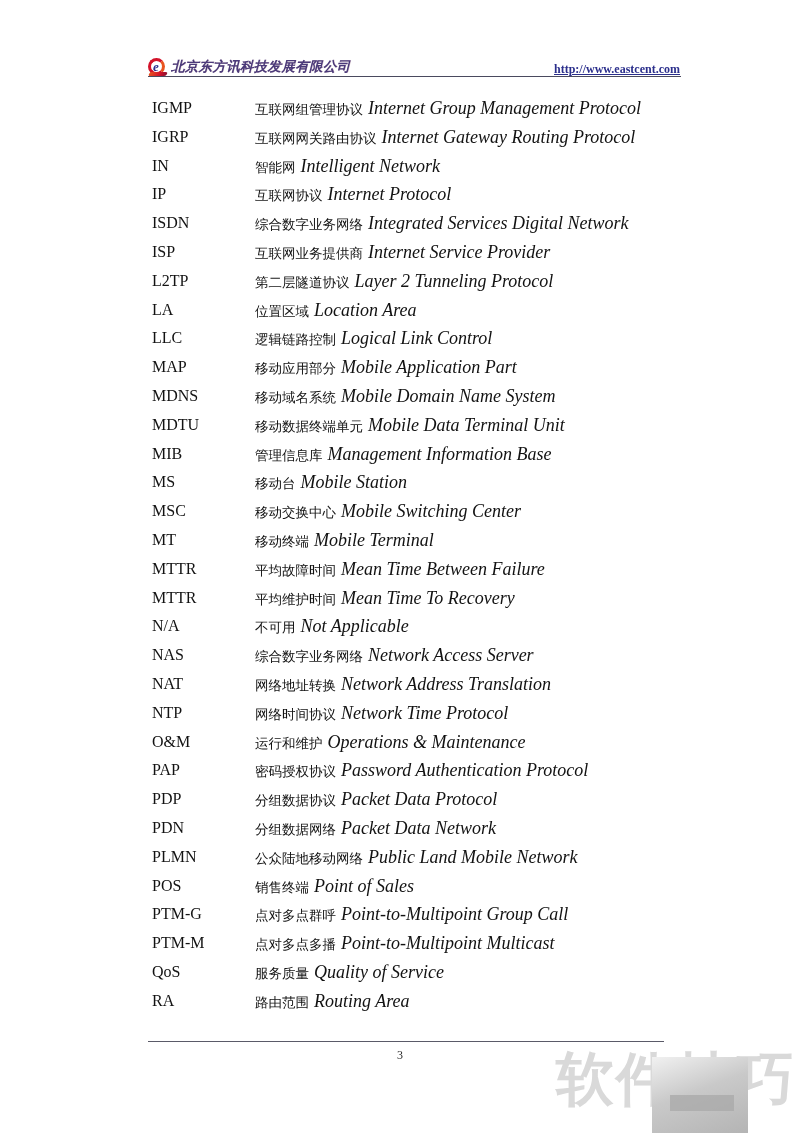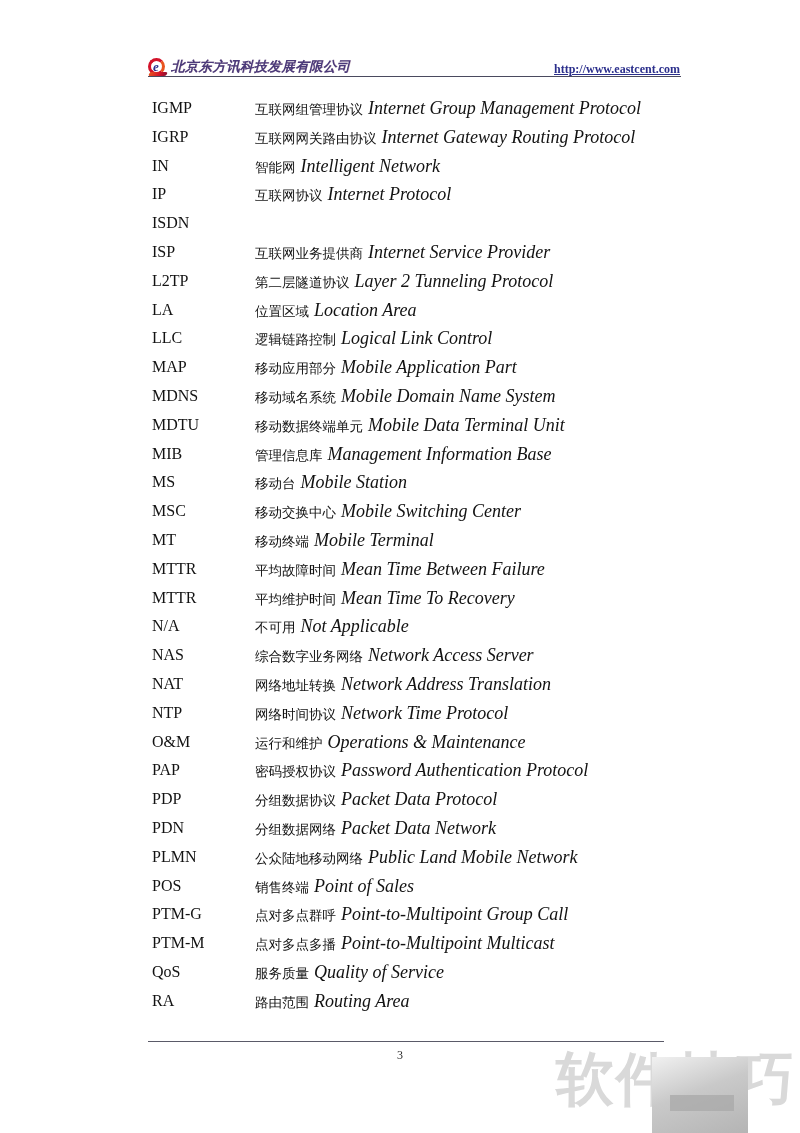--- a/index.html
+++ b/index.html
@@ -232,20 +232,21 @@
       <div class="entry">
         <span class="abbr">IN</span>
         <span class="definition"><span class="def-cn">智能网</span><span class="def-en">Intelligent Network</span></span>
       </div>
       <div class="entry">
         <span class="abbr">IP</span>
         <span class="definition"><span class="def-cn">互联网协议</span><span class="def-en">Internet Protocol</span></span>
       </div>
       <div class="entry">
         <span class="abbr">ISDN</span>
+        <span class="definition"><span class="def-cn">综合数字业务网络</span><span class="def-en">Integrated Services Digital Network</span></span>
       </div>
       <div class="entry">
         <span class="abbr">ISP</span>
         <span class="definition"><span class="def-cn">互联网业务提供商</span><span class="def-en">Internet Service Provider</span></span>
       </div>
       <div class="entry">
         <span class="abbr">L2TP</span>
         <span class="definition"><span class="def-cn">第二层隧道协议</span><span class="def-en">Layer 2 Tunneling Protocol</span></span>
       </div>
       <div class="entry">

